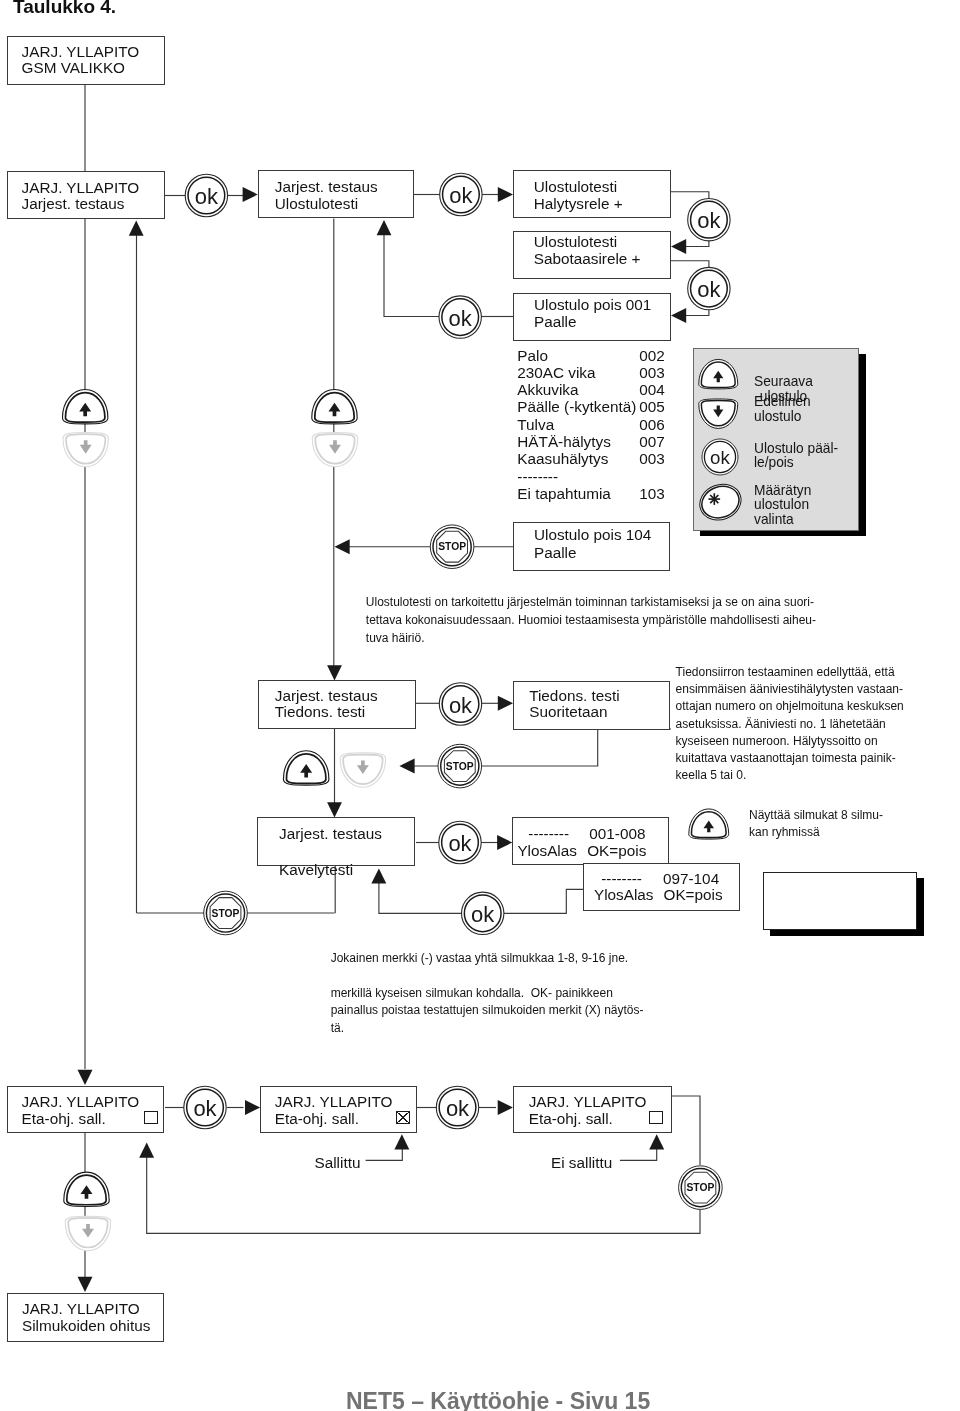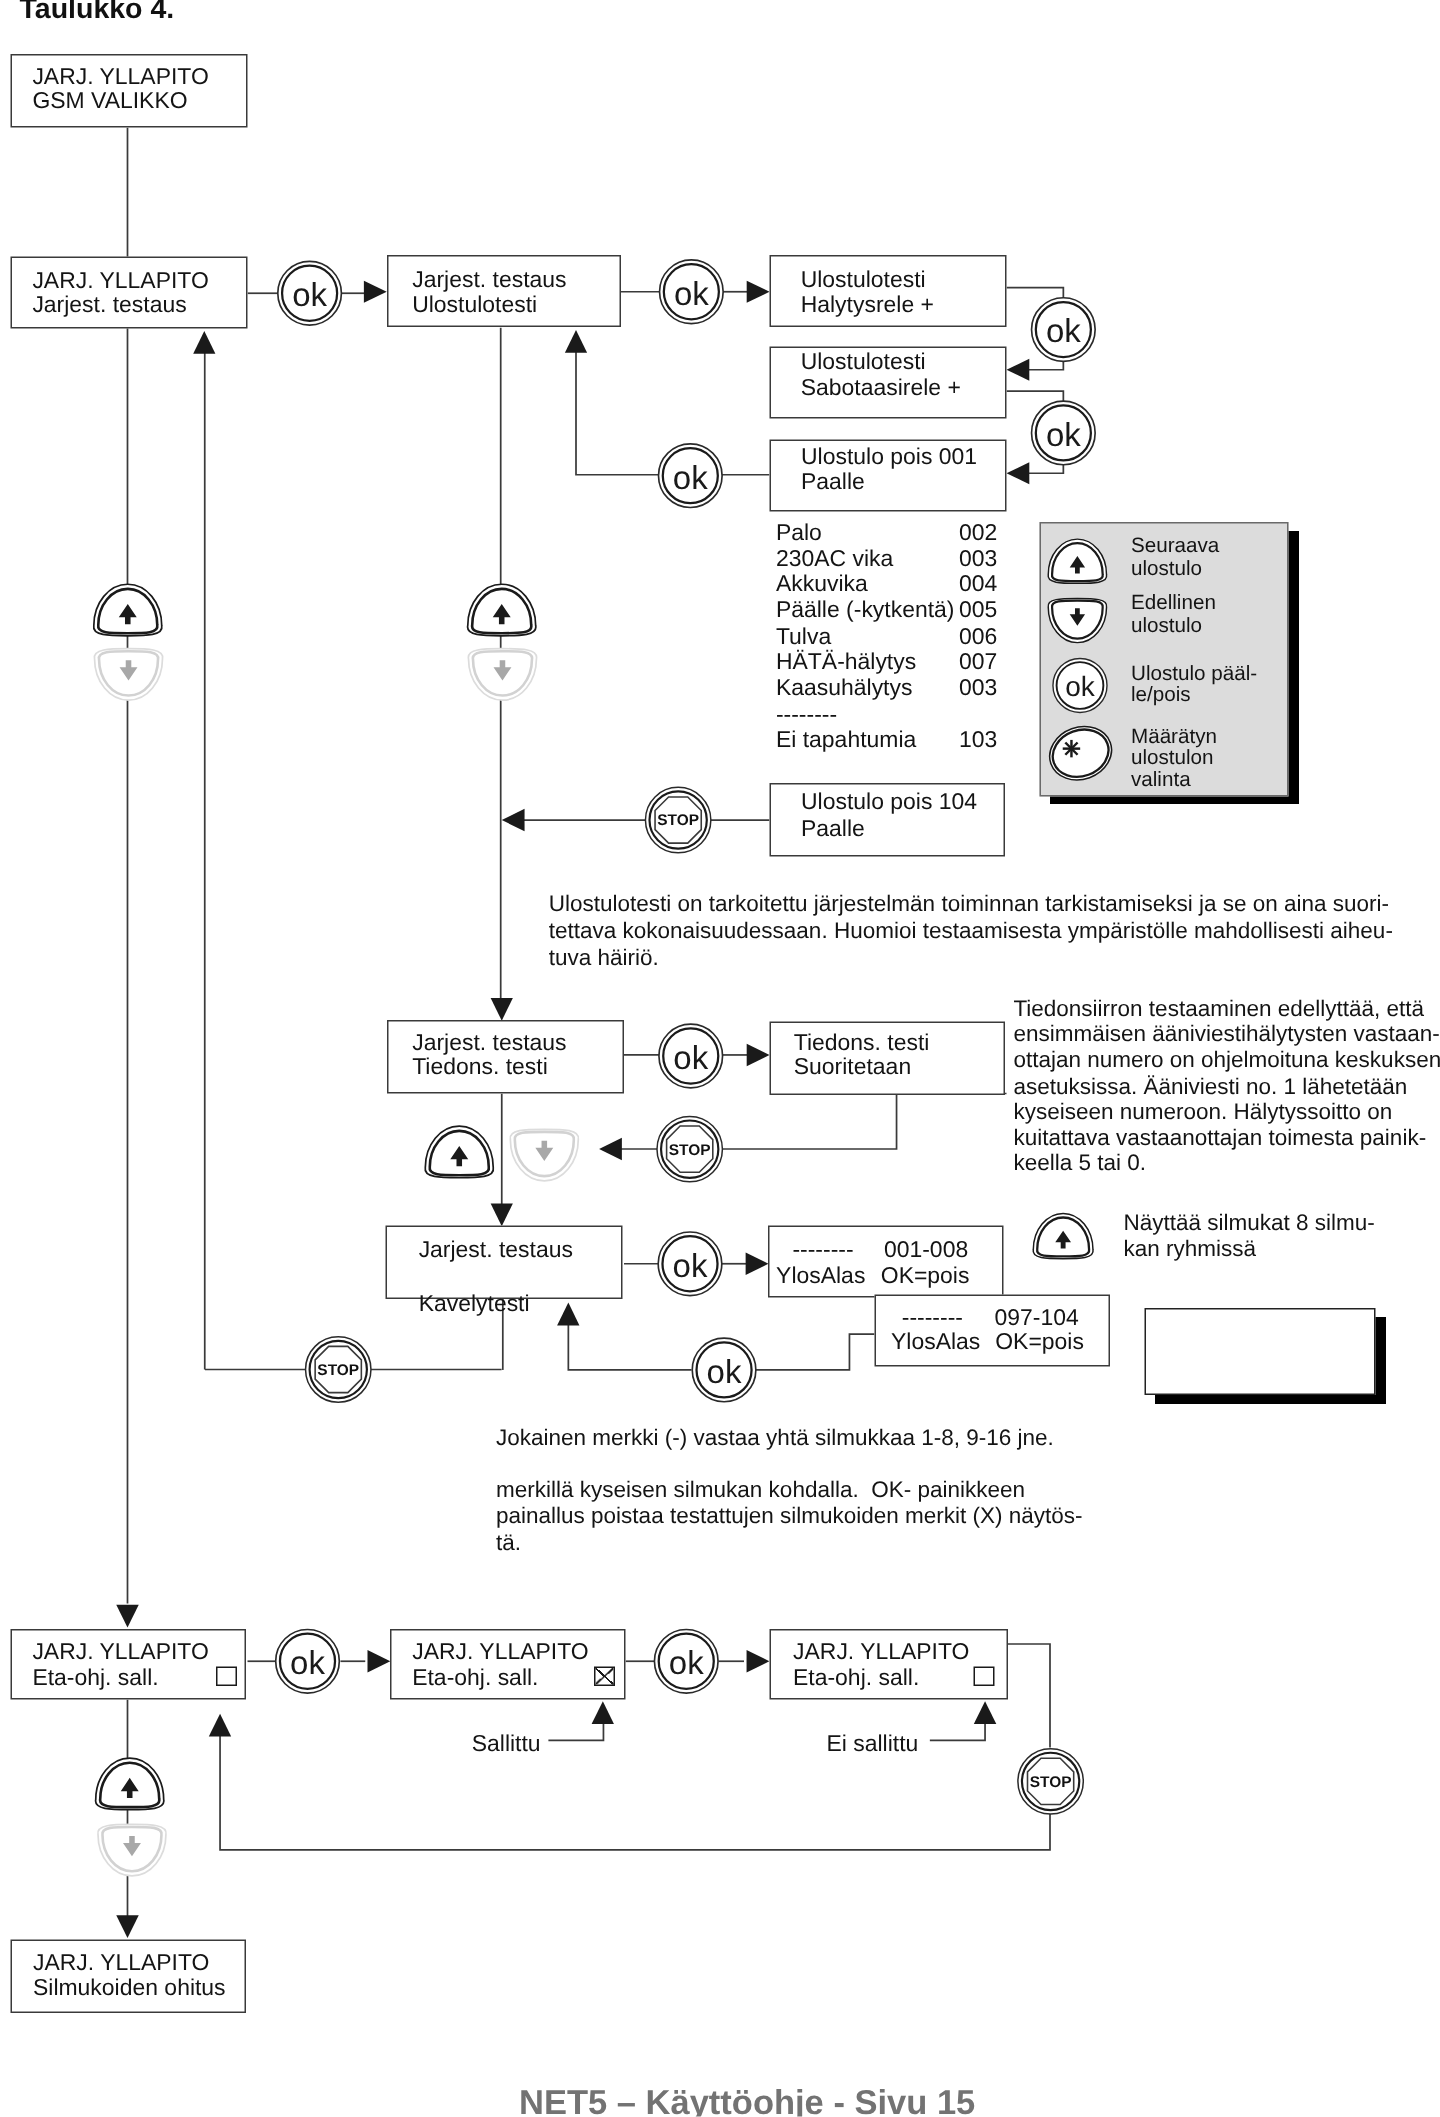--- a/index.html
+++ b/index.html
@@ -1,21 +1,21 @@
 <!DOCTYPE html>
 <html><head>
 <meta charset="utf-8">
 <style>
   html,body{margin:0;padding:0;}
   body{width:960px;height:1411px;background:#ffffff;font-family:"Liberation Sans",sans-serif;color:#1a1a1a;overflow:hidden;}
   #page{position:relative;width:960px;height:1411px;}
   svg.layer{position:absolute;left:0;top:0;width:960px;height:1411px;}
   .box{position:absolute;border:1px solid #3a3a3a;background:#fff;box-sizing:border-box;}
   .btxt{position:absolute;font-size:15.3px;line-height:16.3px;white-space:pre;color:#141414;}
-  .para{position:absolute;font-size:15px;line-height:17.9px;white-space:pre;color:#141414;}
+  .para{position:absolute;font-size:12px;line-height:17.9px;white-space:pre;color:#141414;}
   .leg{position:absolute;font-size:13.75px;line-height:14.6px;white-space:pre;color:#141414;}
   .title{position:absolute;font-size:19px;font-weight:bold;color:#111;}
   .footer{position:absolute;font-size:23px;white-space:pre;color:#737373;font-weight:bold;}
   .legend{position:absolute;background:#dcdcdc;border:1px solid #6a6a6a;box-sizing:border-box;}
   .shadow{position:absolute;background:#000;}
   .note{position:absolute;background:#fff;border:1px solid #222;box-sizing:border-box;}
   .pl2{line-height:17.6px;}
   .pl3{line-height:17.1px;}
   .pl4{line-height:17.2px;}
   .note-t{position:absolute;font-size:13px;line-height:14.5px;white-space:pre;color:#141414;}
@@ -307,21 +307,21 @@
     <g transform="translate(697.6,398.4) scale(1.025)">
         <use href="#btn-down" color="#1a1a1a"></use>
       </g>
     <g transform="translate(701.5,438.5) scale(0.85)">
         <use href="#btn-ok"></use>
       </g>
     <g transform="translate(699,484.5) scale(1.02)">
         <use href="#btn-star" color="#1a1a1a"></use>
       </g>
   </svg>
-  <div class="leg" style="left:754px;top:357px;"><span>Seuraava</span><br><span>ulostulo</span></div>
+  <div class="leg" style="left:754px;top:375px;text-align:center;"><span>Seuraava</span><br><span>ulostulo</span></div>
   <div class="leg" style="left:754px;top:395px;"><span>Edellinen</span><br><span>ulostulo</span></div>
   <div class="leg" style="left:754px;top:441.9px;"><span>Ulostulo pääl-</span><br><span>le/pois</span></div>
   <div class="leg" style="left:754px;top:483.5px;"><span>Määrätyn</span><br><span>ulostulon</span><br><span>valinta</span></div>
 
   <div class="para" style="left:365.8px;top:594.3px;"><span>Ulostulotesti on tarkoitettu järjestelmän toiminnan tarkistamiseksi ja se on aina suori-</span><br><span>tettava kokonaisuudessaan. Huomioi testaamisesta ympäristölle mahdollisesti aiheu-</span><br><span>tuva häiriö.</span></div>
 
   <div class="para pl3" style="left:675.6px;top:664.3px;"><span>Tiedonsiirron testaaminen edellyttää, että</span><br><span>ensimmäisen ääniviestihälytysten vastaan-</span><br><span>ottajan numero on ohjelmoituna keskuksen</span><br><span>asetuksissa. Ääniviesti no. 1 lähetetään</span><br><span>kyseiseen numeroon. Hälytyssoitto on</span><br><span>kuitattava vastaanottajan toimesta painik-</span><br><span>keella 5 tai 0.</span></div>
 
   <div class="para pl4" style="left:749px;top:806.5px;"><span>Näyttää silmukat 8 silmu-</span><br><span>kan ryhmissä</span></div>
 

